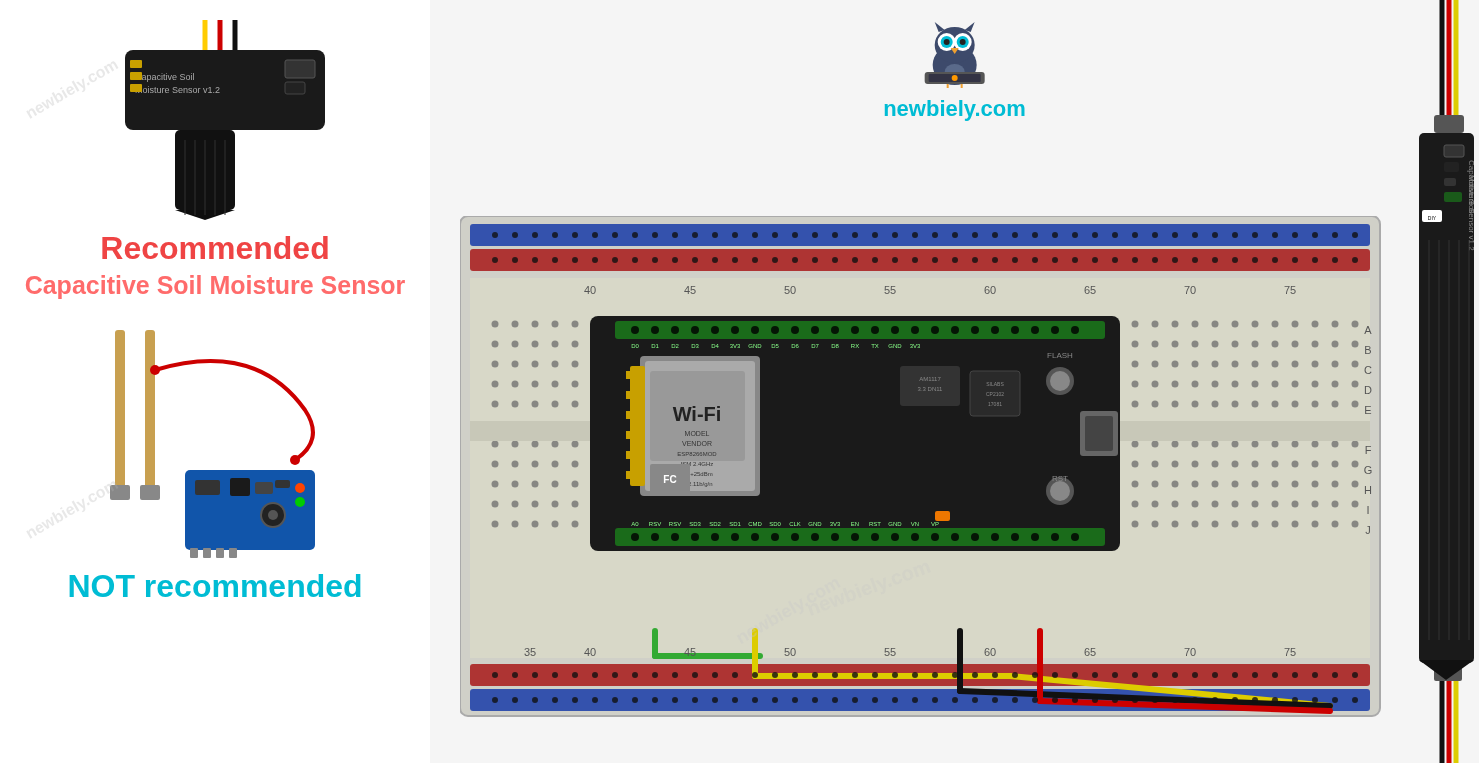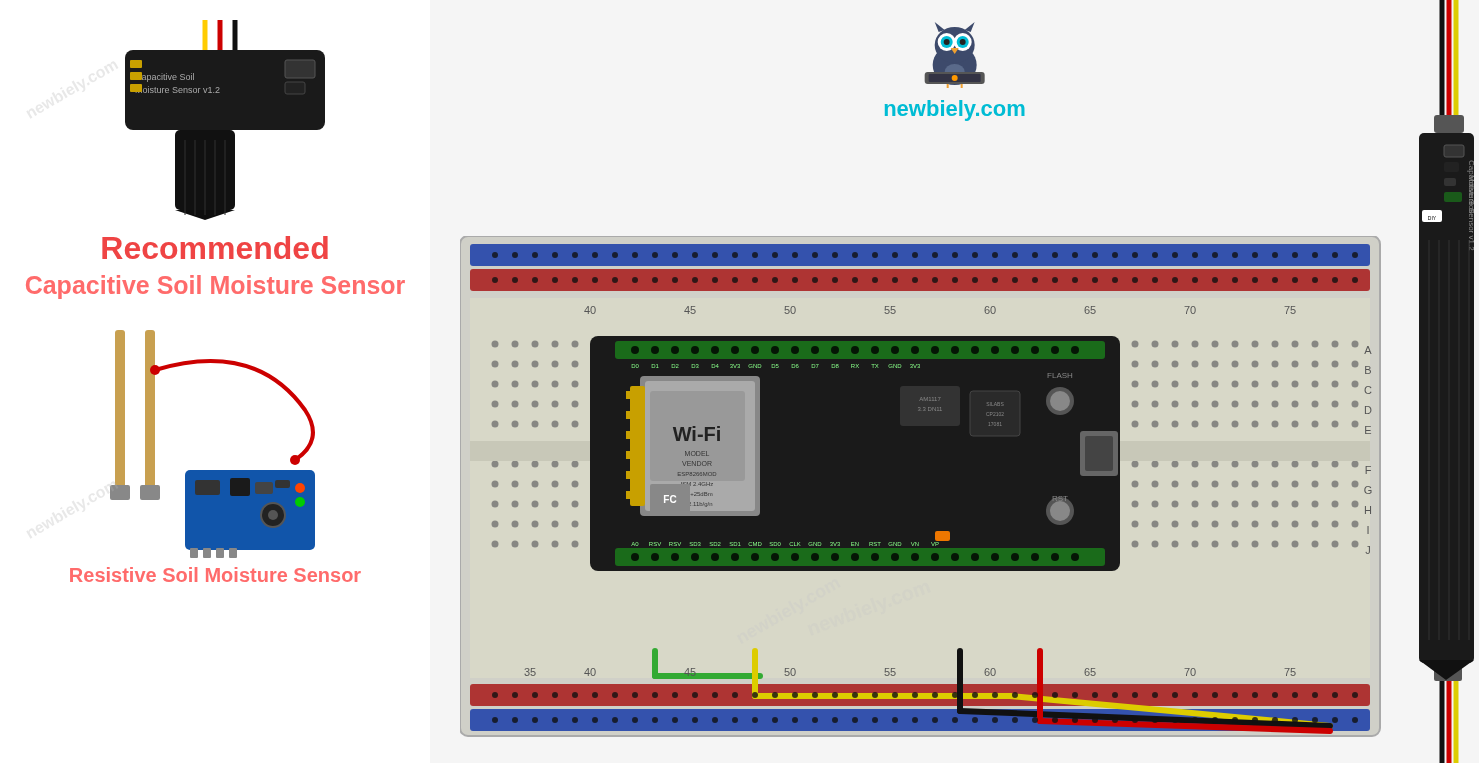--- a/index.html
+++ b/index.html
@@ -92,21 +92,21 @@
     .logo-text {
       color: #00bcd4;
       font-size: 22px;
       font-weight: bold;
       margin-top: 6px;
     }
 
     
     .breadboard-container {
       position: absolute;
-      top: 236px;
+      top: 216px;
       left: 30px;
       width: 960px;
       height: 510px;
     }
 
     
     .watermark {
       position: absolute;
       color: rgba(200,200,200,0.4);
       font-size: 18px;
@@ -197,21 +197,21 @@
       <rect x="161" y="218" width="8" height="10" rx="1" fill="#888"></rect>
       <rect x="174" y="218" width="8" height="10" rx="1" fill="#888"></rect>
 
       <circle cx="218" cy="185" r="12" fill="#222" stroke="#555" stroke-width="2"></circle>
       <circle cx="218" cy="185" r="5" fill="#555"></circle>
     </svg>
   </div>
 
   <div class="watermark-left" style="top:500px; left:20px;">newbiely.com</div>
 
-  <div class="sensor-name-res">Resistive Soil Moisture Sensor</div>
+  <div class="not-recommended-label">NOT recommended</div>
 </div>
 
 <div class="right-panel">
 
   <div class="logo-area">
     <svg width="80" height="70" viewBox="0 0 80 70">
 
       <ellipse cx="40" cy="45" rx="22" ry="20" fill="#3d4a6b"></ellipse>
 
       <ellipse cx="40" cy="25" rx="20" ry="18" fill="#3d4a6b"></ellipse>

